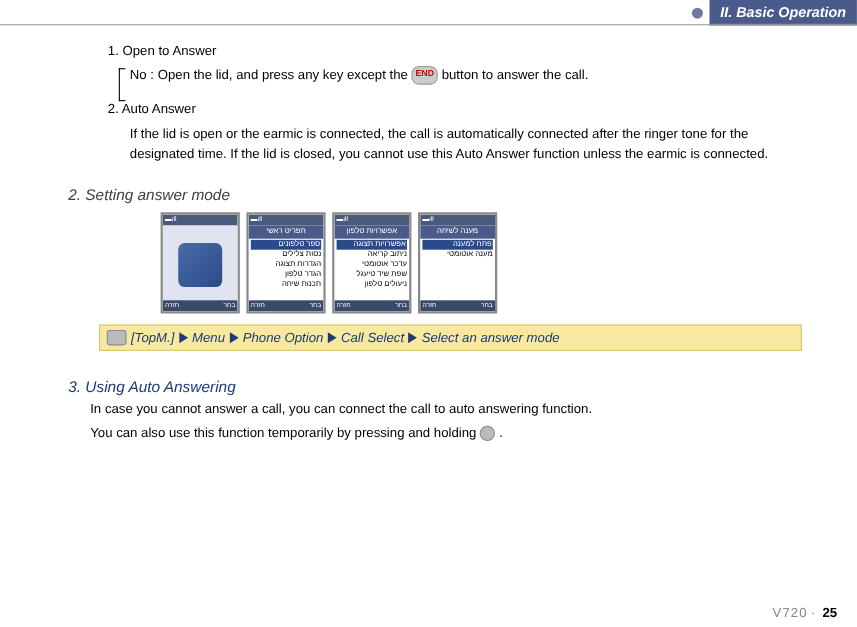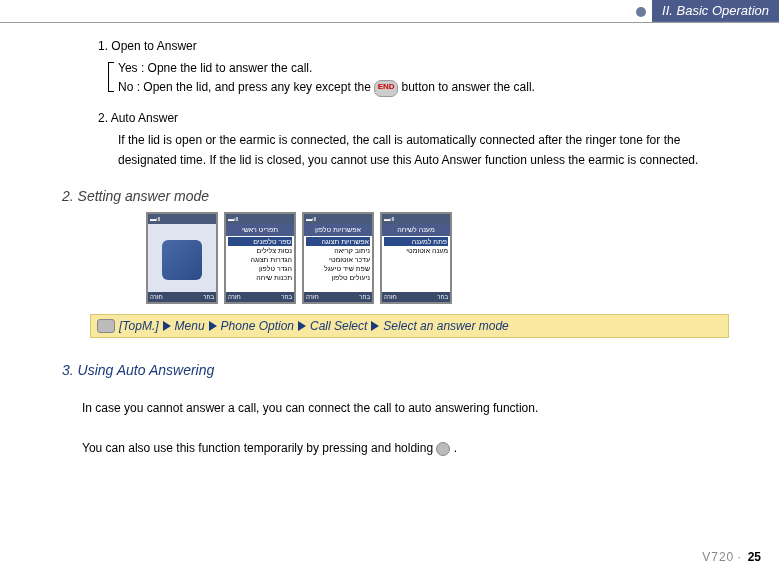--- a/index.html
+++ b/index.html
@@ -23,21 +23,21 @@
     height: 10px;
     background: #6a7b9e;
     border-radius: 50%;
     margin-right: 6px;
   }
   .header-title {
     background: #4a5a8a;
     color: #fff;
     font-size: 13px;
     font-style: italic;
-    font-weight: normal;
+    font-weight: bold;
     padding: 3px 10px;
     border-bottom: 2px solid #5a6a9a;
   }
   .header-line {
     position: absolute;
     top: 22px;
     left: 0;
     right: 0;
     height: 1px;
     background: #999;
@@ -206,21 +206,21 @@
     margin-top: 24px;
     margin-left: -36px;
     color: #1a3a7a;
     font-size: 14px;
     font-style: italic;
   }
   .section3-text {
     font-size: 12px;
     color: #000;
     margin-left: -16px;
-    margin-top: 20px;
+    margin-top: 2px;
     line-height: 1.7;
   }
   .icon-hold {
     display: inline-block;
     width: 14px;
     height: 14px;
     background: #bbb;
     border: 1px solid #888;
     border-radius: 50%;
     vertical-align: middle;
@@ -243,21 +243,20 @@
   <span class="header-dot"></span>
   <span class="header-title">II. Basic Operation</span>
 </div>
 <div class="header-line"></div>
 
 <div class="content">
 
   <div class="item-num">1. Open to Answer</div>
   <div class="sub-lines">
     <div class="bracket"></div>
-    <div>Yes : Opne the lid to answer the call.</div>
     <div>
       <span>No : Open the lid, and press any key except the </span>
       <span class="icon-end">END</span>
       <span> button to answer the call.</span>
     </div>
   </div>
 
   <div class="item2">
     <div class="item-num">2. Auto Answer</div>
     <div class="item2-text">If the lid is open or the earmic is connected, the call is automatically connected after the ringer tone for the</div>

